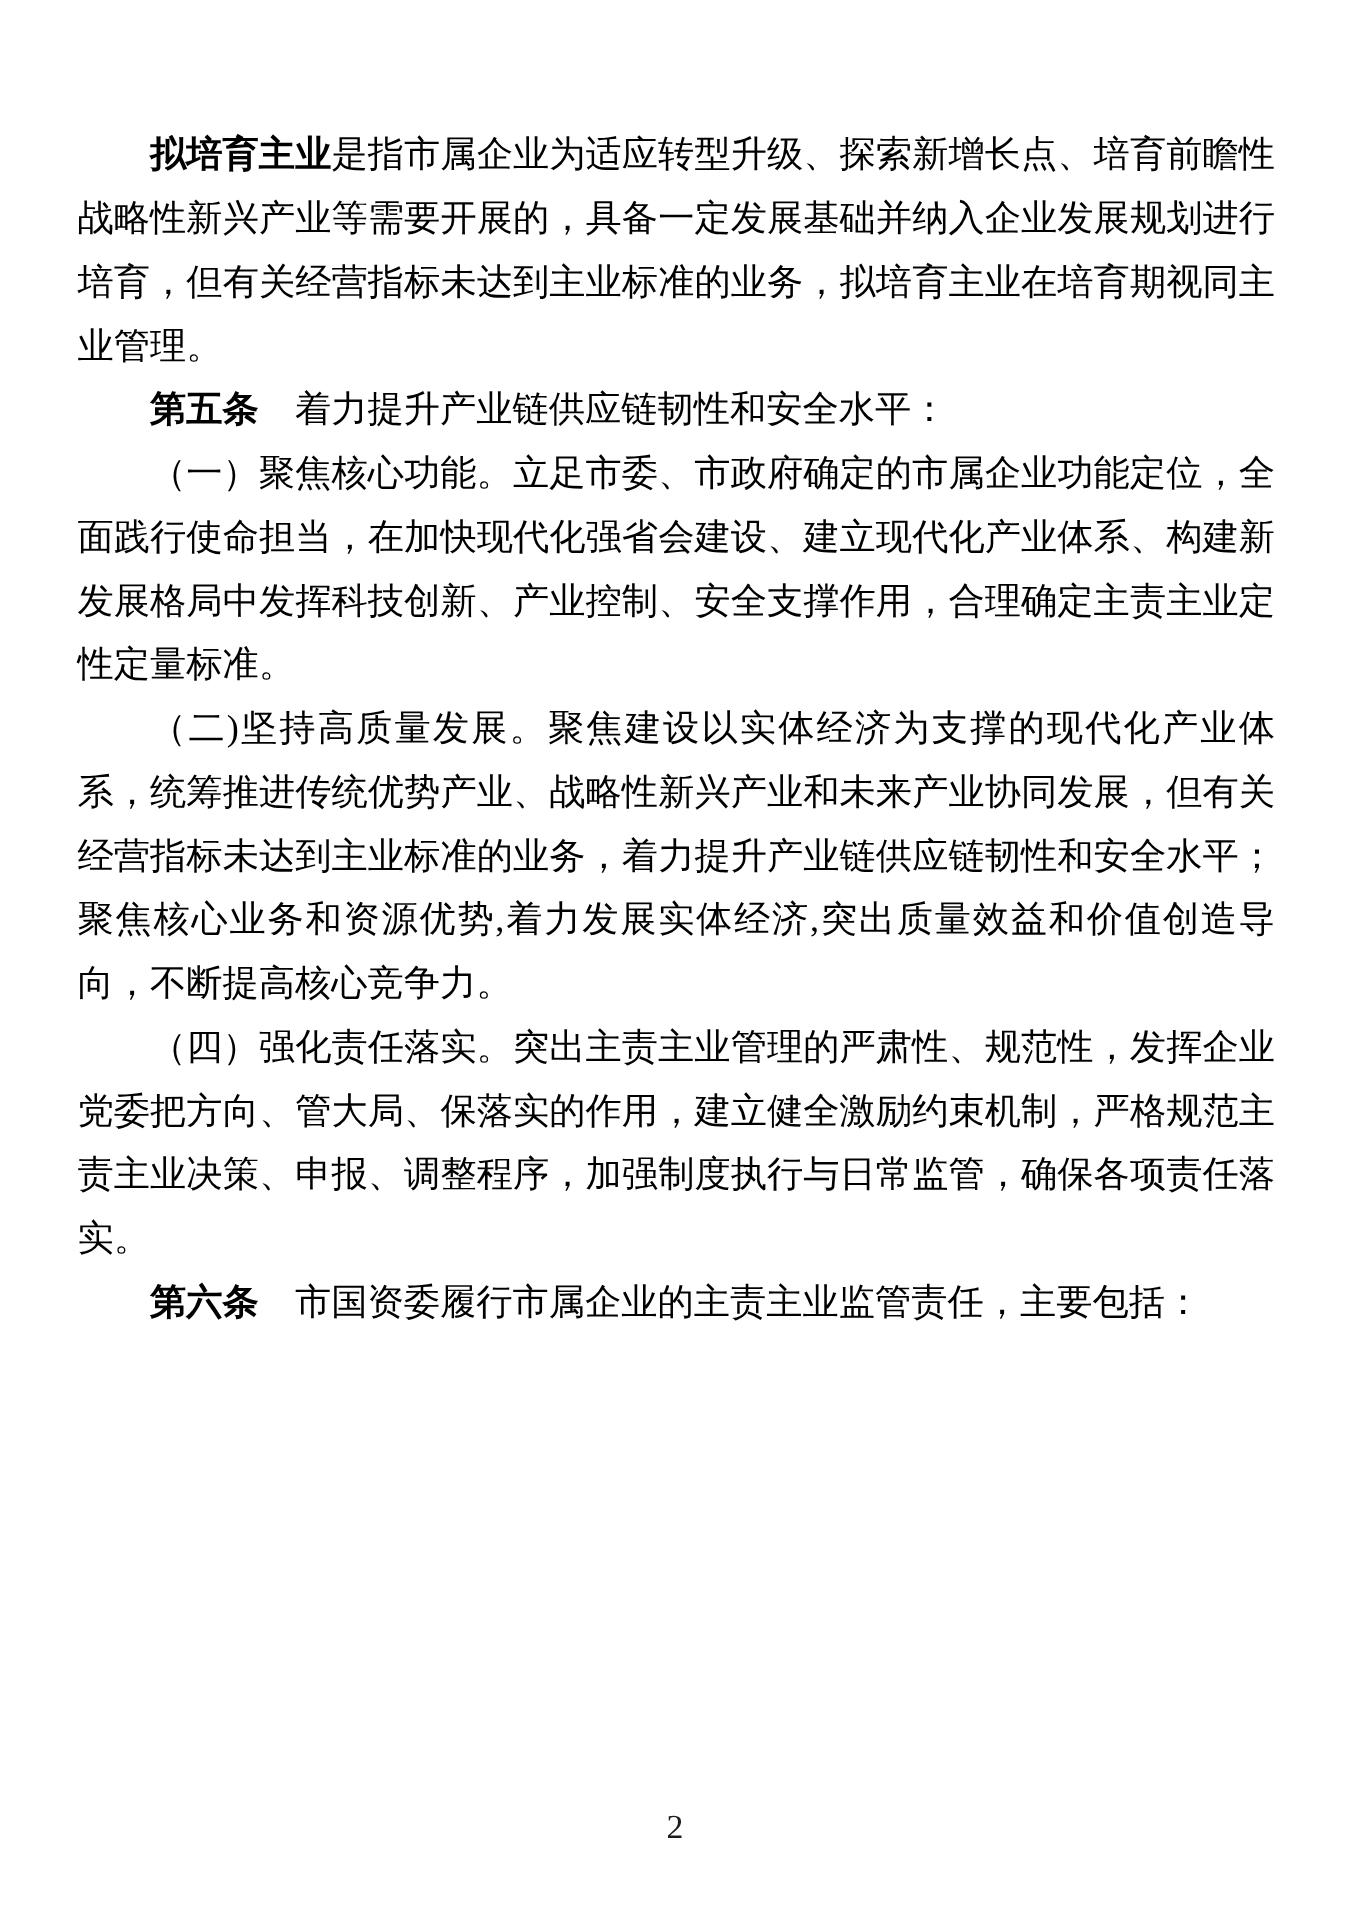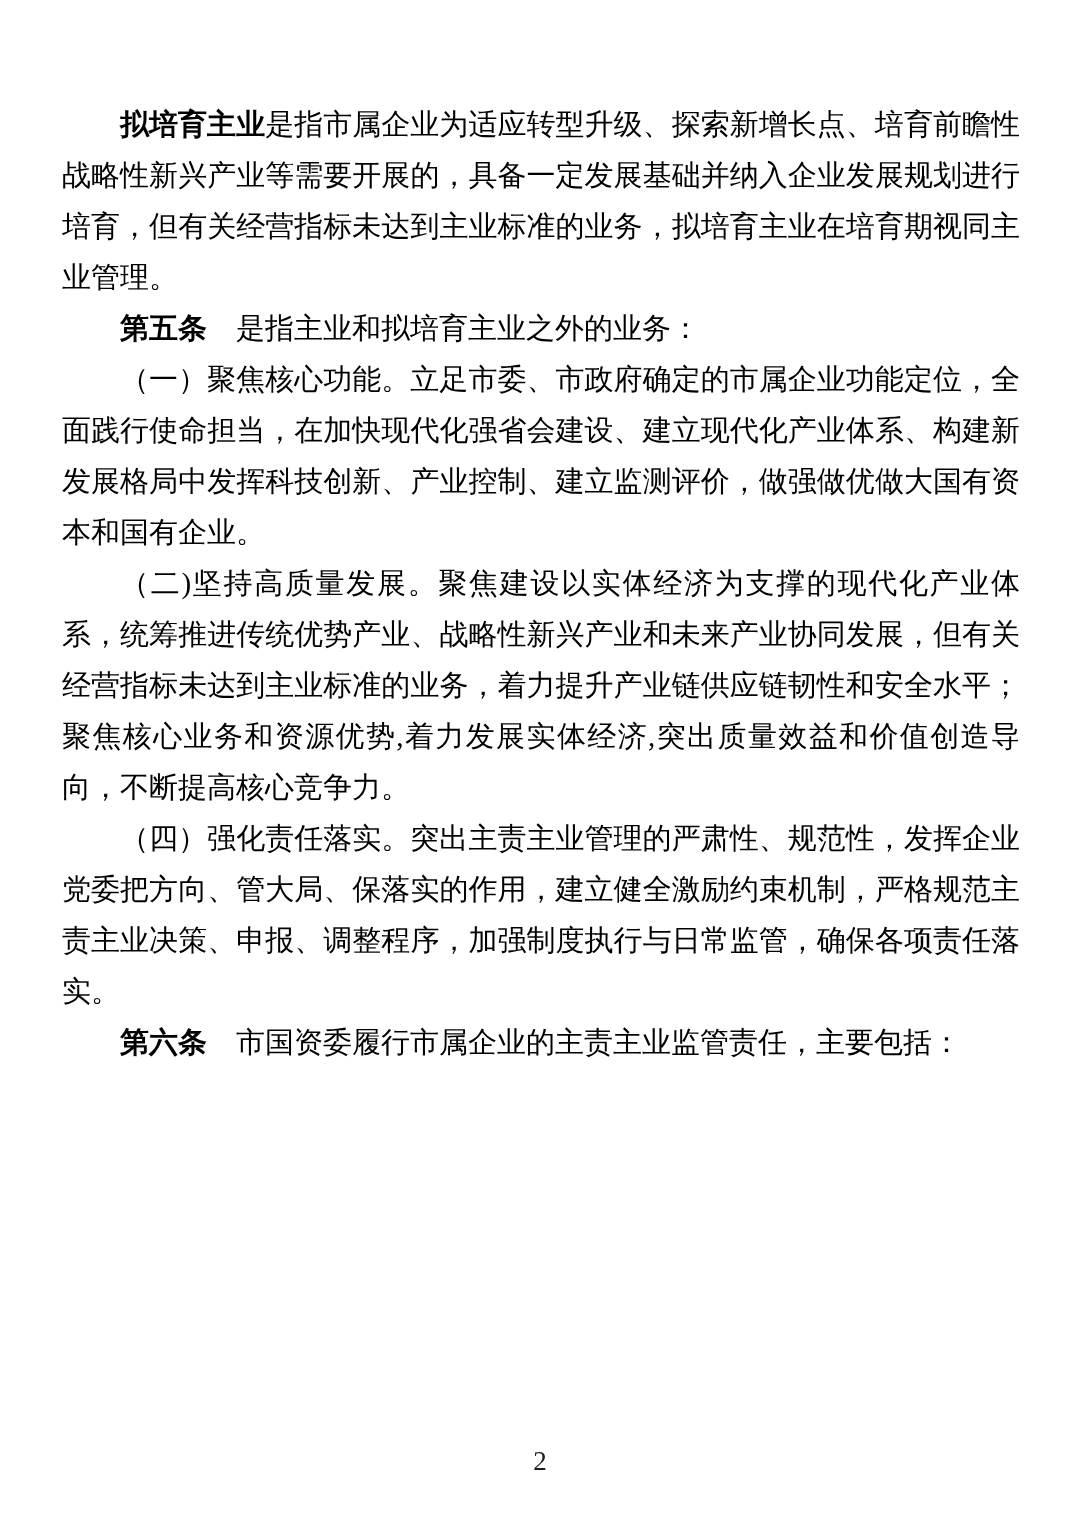--- a/index.html
+++ b/index.html
@@ -41,20 +41,20 @@
     text-align: center;
     font-size: 27px;
     color: #1c1c1c;
   }
 </style>
 </head>
 <body>
 
 <div class="doc-content">
   <p class="para"><b class="lead">拟培育主业</b><span>是指市属企业为适应转型升级、探索新增长点、培育前瞻性战略性新兴产业等需要开展的，具备一定发展基础并纳入企业发展规划进行培育，但有关经营指标未达到主业标准的业务，拟培育主业在培育期视同主业管理。</span></p>
-  <p class="para"><b class="lead">第五条</b><span>　是指主业和拟培育主业之外的业务：</span></p>
-  <p class="para"><b class="lead"></b><span>（一）聚焦核心功能。立足市委、市政府确定的市属企业功能定位，全面践行使命担当，在加快现代化强省会建设、建立现代化产业体系、构建新发展格局中发挥科技创新、产业控制、建立监测评价，做强做优做大国有资本和国有企业。</span></p>
+  <p class="para"><b class="lead">第五条</b><span>　着力提升产业链供应链韧性和安全水平：</span></p>
+  <p class="para"><b class="lead"></b><span>（一）聚焦核心功能。立足市委、市政府确定的市属企业功能定位，全面践行使命担当，在加快现代化强省会建设、建立现代化产业体系、构建新发展格局中发挥科技创新、产业控制、安全支撑作用，合理确定主责主业定性定量标准。</span></p>
   <p class="para"><b class="lead"></b><span>（二)坚持高质量发展。聚焦建设以实体经济为支撑的现代化产业体系，统筹推进传统优势产业、战略性新兴产业和未来产业协同发展，但有关经营指标未达到主业标准的业务，着力提升产业链供应链韧性和安全水平；聚焦核心业务和资源优势,着力发展实体经济,突出质量效益和价值创造导向，不断提高核心竞争力。</span></p>
   <p class="para"><b class="lead"></b><span>（四）强化责任落实。突出主责主业管理的严肃性、规范性，发挥企业党委把方向、管大局、保落实的作用，建立健全激励约束机制，严格规范主责主业决策、申报、调整程序，加强制度执行与日常监管，确保各项责任落实。</span></p>
   <p class="para"><b class="lead">第六条</b><span>　市国资委履行市属企业的主责主业监管责任，主要包括：</span></p>
 </div>
 
 <div class="page-num">2</div>
 
 </body></html>

